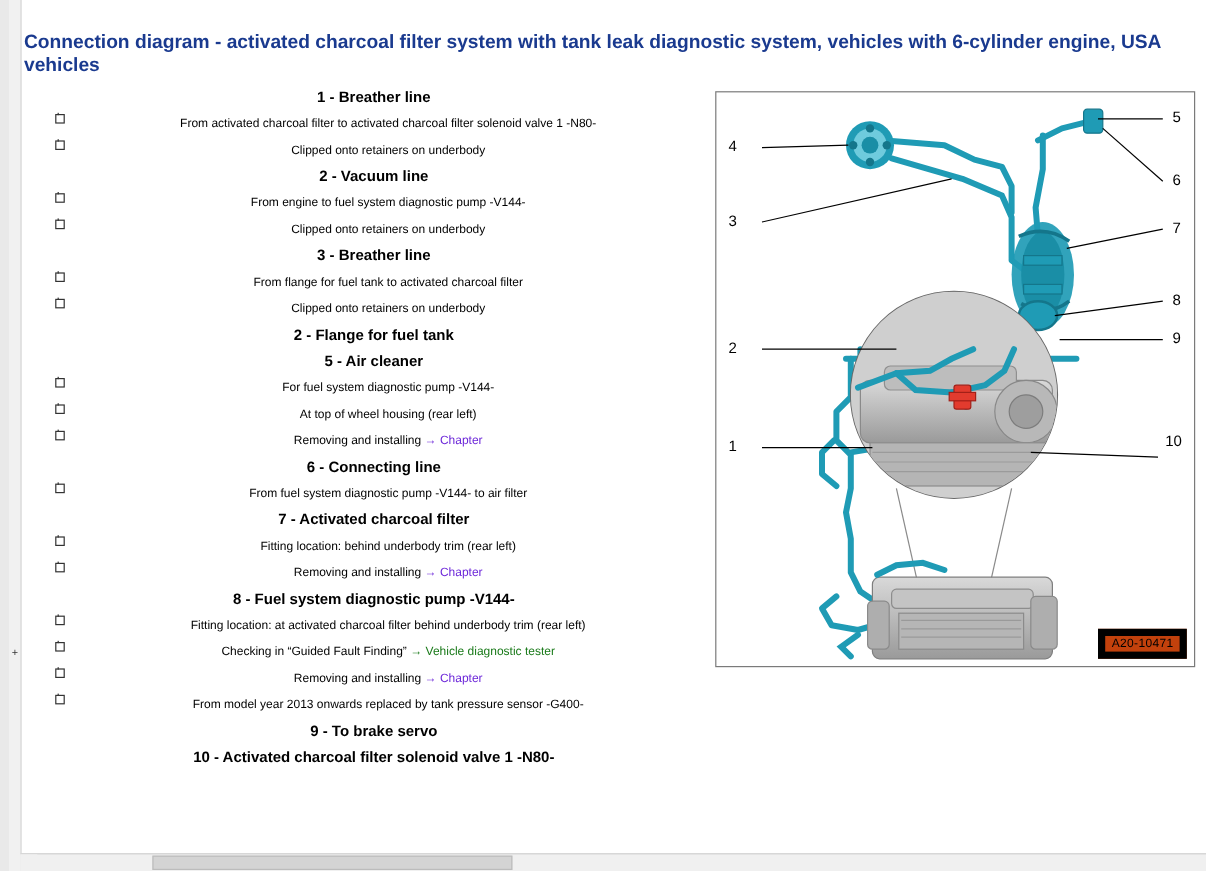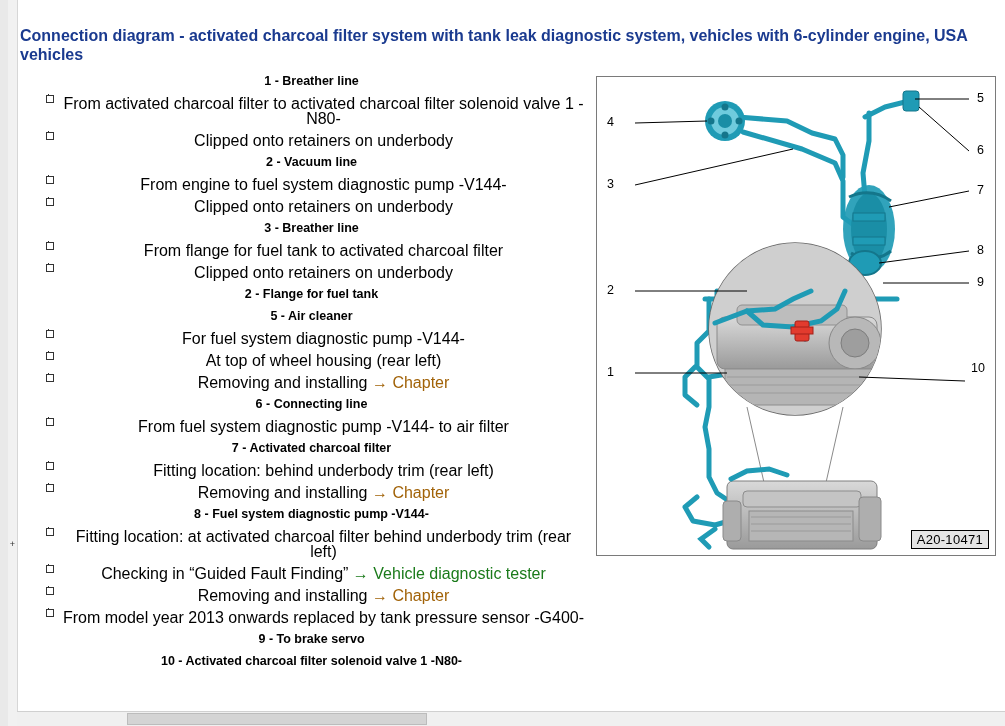--- a/index.html
+++ b/index.html
@@ -34,49 +34,49 @@
     position:absolute;left:12px;top:70px;width:565px;height:650px;
     overflow:hidden;
   }
   .item{margin:0 0 0 0;text-align:center;}
   .item-title{
     font-size:12.5px;font-weight:bold;color:#000;
     margin:0 0 0 18px;padding:3px 0 3px 0;
     line-height:16px;
   }
   .sub{
-    font-size:16px;color:#000;line-height:15px;
+    font-size:10px;color:#000;line-height:15px;
     margin:0 0 0 42px;padding:3.5px 0 3.5px 0;
     position:relative;
   }
   .sub .bullet{
     position:absolute;left:-16px;top:3px;
     width:8px;height:8px;border:1px solid #333;
     box-sizing:border-box;
     background:#fff;
   }
   .sub .bullet:after{
     content:"";position:absolute;left:1px;top:-2px;
     width:6px;height:2px;border-left:1px solid #333;
   }
-  .red{color:#a16207;}
+  .red{color:#6d28d9;}
   .green{color:#1a7a1a;}
 
   
   .figure{
     position:absolute;left:588px;top:76px;
     width:400px;height:480px;
     border:1px solid #7a7a7a;
     background:#ffffff;
     box-sizing:border-box;
   }
   .fig-code{
     position:absolute;right:6px;bottom:6px;
-    border:1px solid #000000;background:#e5e5e5;
-    font-size:13px;padding:1px 5px;letter-spacing:.3px;
+    border:6px solid #000000;background:#c2410c;
+    font-size:10px;padding:1px 5px;letter-spacing:.3px;
     font-family:"Liberation Sans", sans-serif;
   }
   .calloutnum{
     position:absolute;font-size:12.5px;color:#000;
   }
   .scrollbar-h{
     position:absolute;left:9px;bottom:0;width:996px;height:14px;
     background:#f0f0f0;border-top:1px solid #d0d0d0;
   }
   .scroll-thumb{

